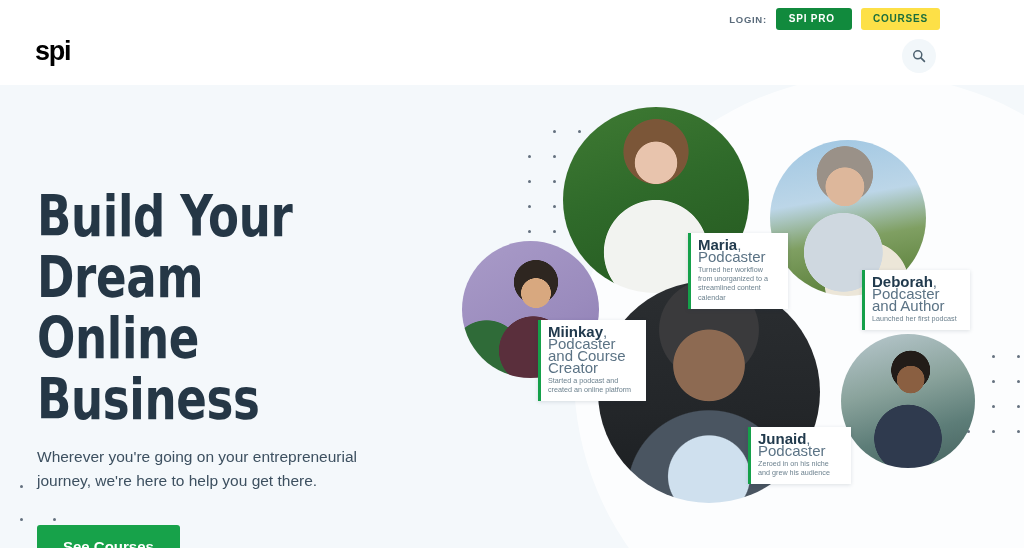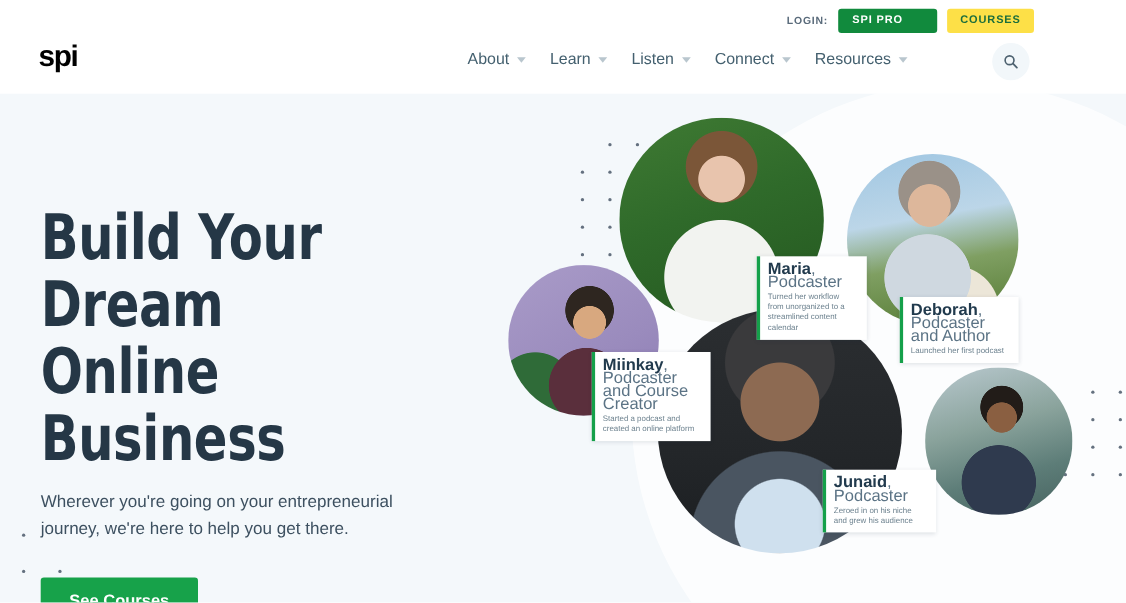--- a/index.html
+++ b/index.html
@@ -21,21 +21,21 @@
     position:absolute; top:8px; right:84px;
     display:flex; align-items:center; gap:9px;
   }
   .login-label {
     font-size:9.5px; font-weight:bold; letter-spacing:.7px;
     color:#5a6b7b;
   }
   .btn-spipro {
     background:#118a3d; color:#ffffff;
     font-size:10px; font-weight:bold; letter-spacing:.8px;
-    padding:6px 31px 6px 13px; border-radius:3px;
+    padding:6px 17px 6px 13px; border-radius:3px;
     line-height:1; display:inline-block; cursor:pointer;
   }
   .btn-courses {
     background:#fde047; color:#1c6e3c;
     font-size:10px; font-weight:bold; letter-spacing:.8px;
     padding:6px 12px; border-radius:3px;
     line-height:1; display:inline-block; cursor:pointer;
   }
 
   .logo {
@@ -156,42 +156,20 @@
   <div class="header">
 
     <div class="login-row">
       <span class="login-label">LOGIN:</span>
       <span class="btn-spipro">SPI PRO</span>
       <span class="btn-courses">COURSES</span>
     </div>
 
     <div class="logo">spi</div>
 
-    <nav class="nav">
-      <div class="nav-item">
-        <span class="lbl">About</span>
-        <span class="caret"></span>
-      </div>
-      <div class="nav-item">
-        <span class="lbl">Learn</span>
-        <span class="caret"></span>
-      </div>
-      <div class="nav-item">
-        <span class="lbl">Listen</span>
-        <span class="caret"></span>
-      </div>
-      <div class="nav-item">
-        <span class="lbl">Connect</span>
-        <span class="caret"></span>
-      </div>
-      <div class="nav-item">
-        <span class="lbl">Resources</span>
-        <span class="caret"></span>
-      </div>
-    </nav>
 
     <div class="search-btn">
       <svg width="14" height="14" viewBox="0 0 16 16">
         <circle cx="6.6" cy="6.6" r="4.6" fill="none" stroke="#4e6270" stroke-width="1.7"></circle>
         <line x1="10.2" y1="10.2" x2="14.2" y2="14.2" stroke="#4e6270" stroke-width="1.9" stroke-linecap="round"></line>
       </svg>
     </div>
   </div>
 
   <div class="hero">
@@ -256,21 +234,21 @@
 
       <div class="portrait ph-maria" style="left:563px;top:22px;width:186px;height:186px;"></div>
       <div class="card" style="left:688px;top:148px;width:100px;">
         <div class="nm">
           <b>Maria</b><span>, </span><span>Podcaster</span>
         </div>
         <div class="desc">Turned her workflow from unorganized to a streamlined content calendar</div>
       </div>
 
       <div class="portrait ph-deborah" style="left:770px;top:55px;width:156px;height:156px;"></div>
-      <div class="card" style="left:818px;top:185px;width:108px;">
+      <div class="card" style="left:862px;top:185px;width:108px;">
         <div class="nm">
           <b>Deborah</b><span>, </span><span>Podcaster and Author</span>
         </div>
         <div class="desc">Launched her first podcast</div>
       </div>
 
       <div class="portrait ph-miinkay" style="left:462px;top:156px;width:137px;height:137px;"></div>
       <div class="card" style="left:538px;top:235px;width:108px;">
         <div class="nm">
           <b>Miinkay</b><span>, </span><span>Podcaster and Course Creator</span>

